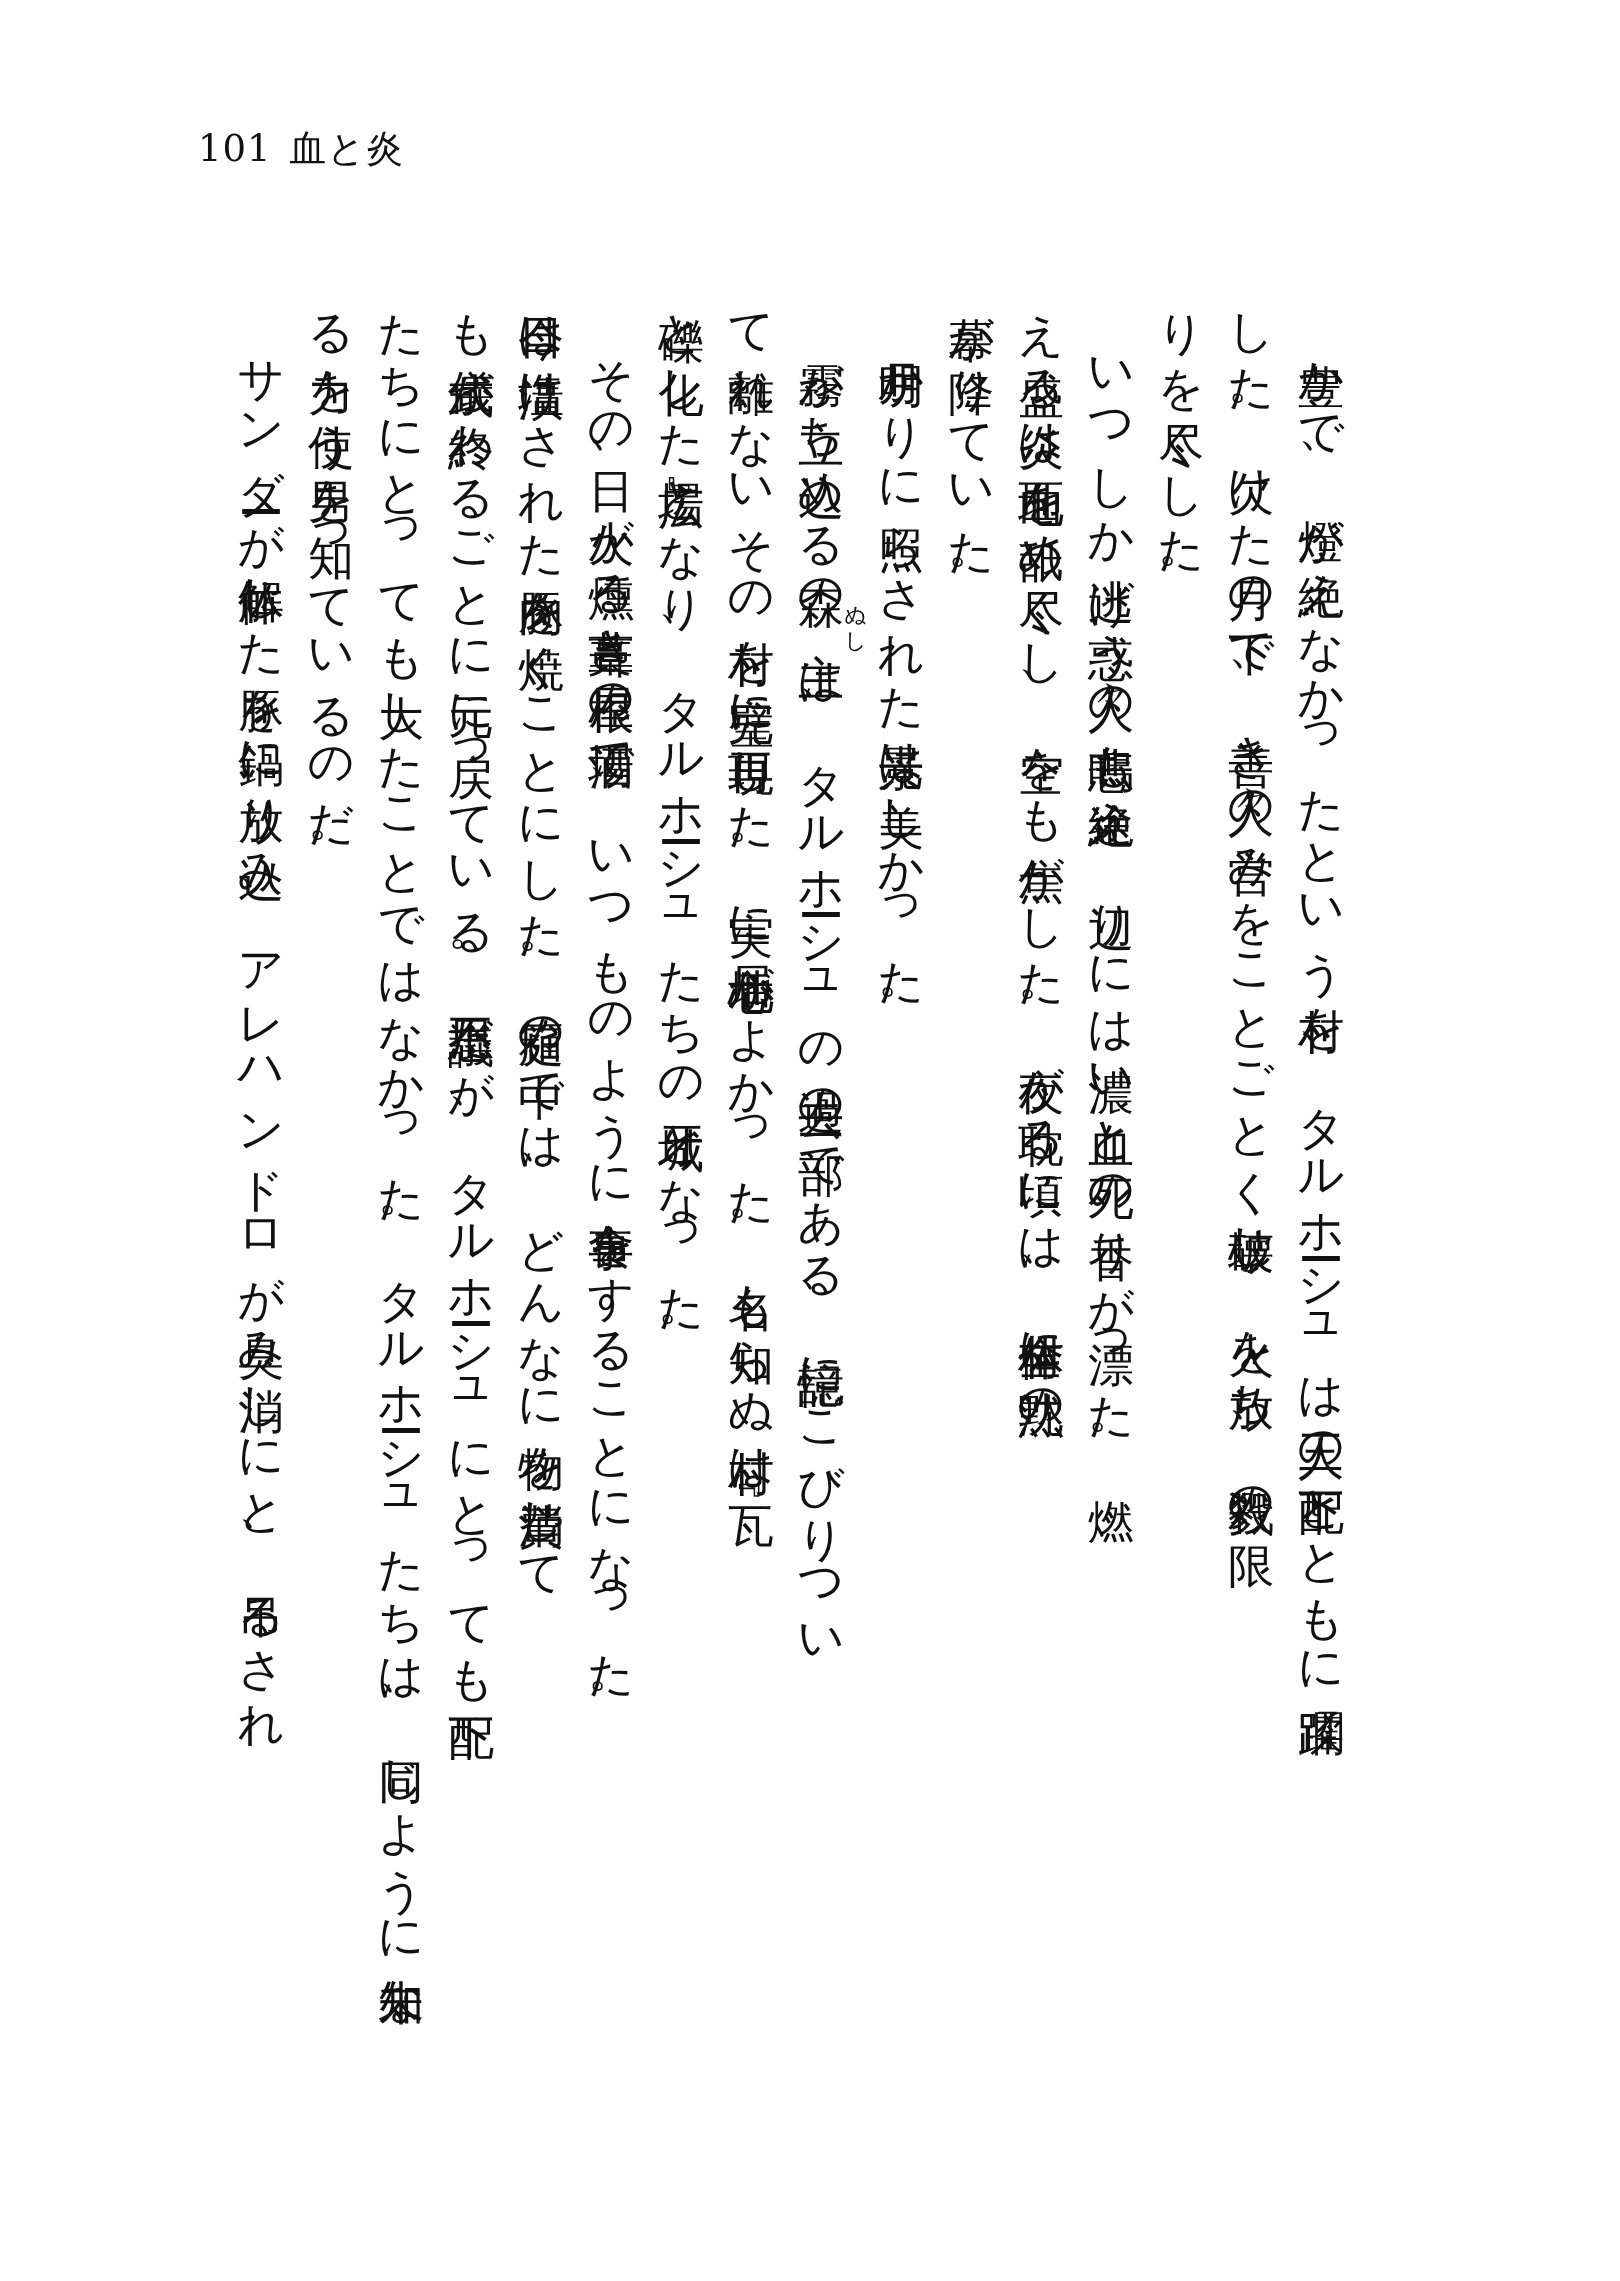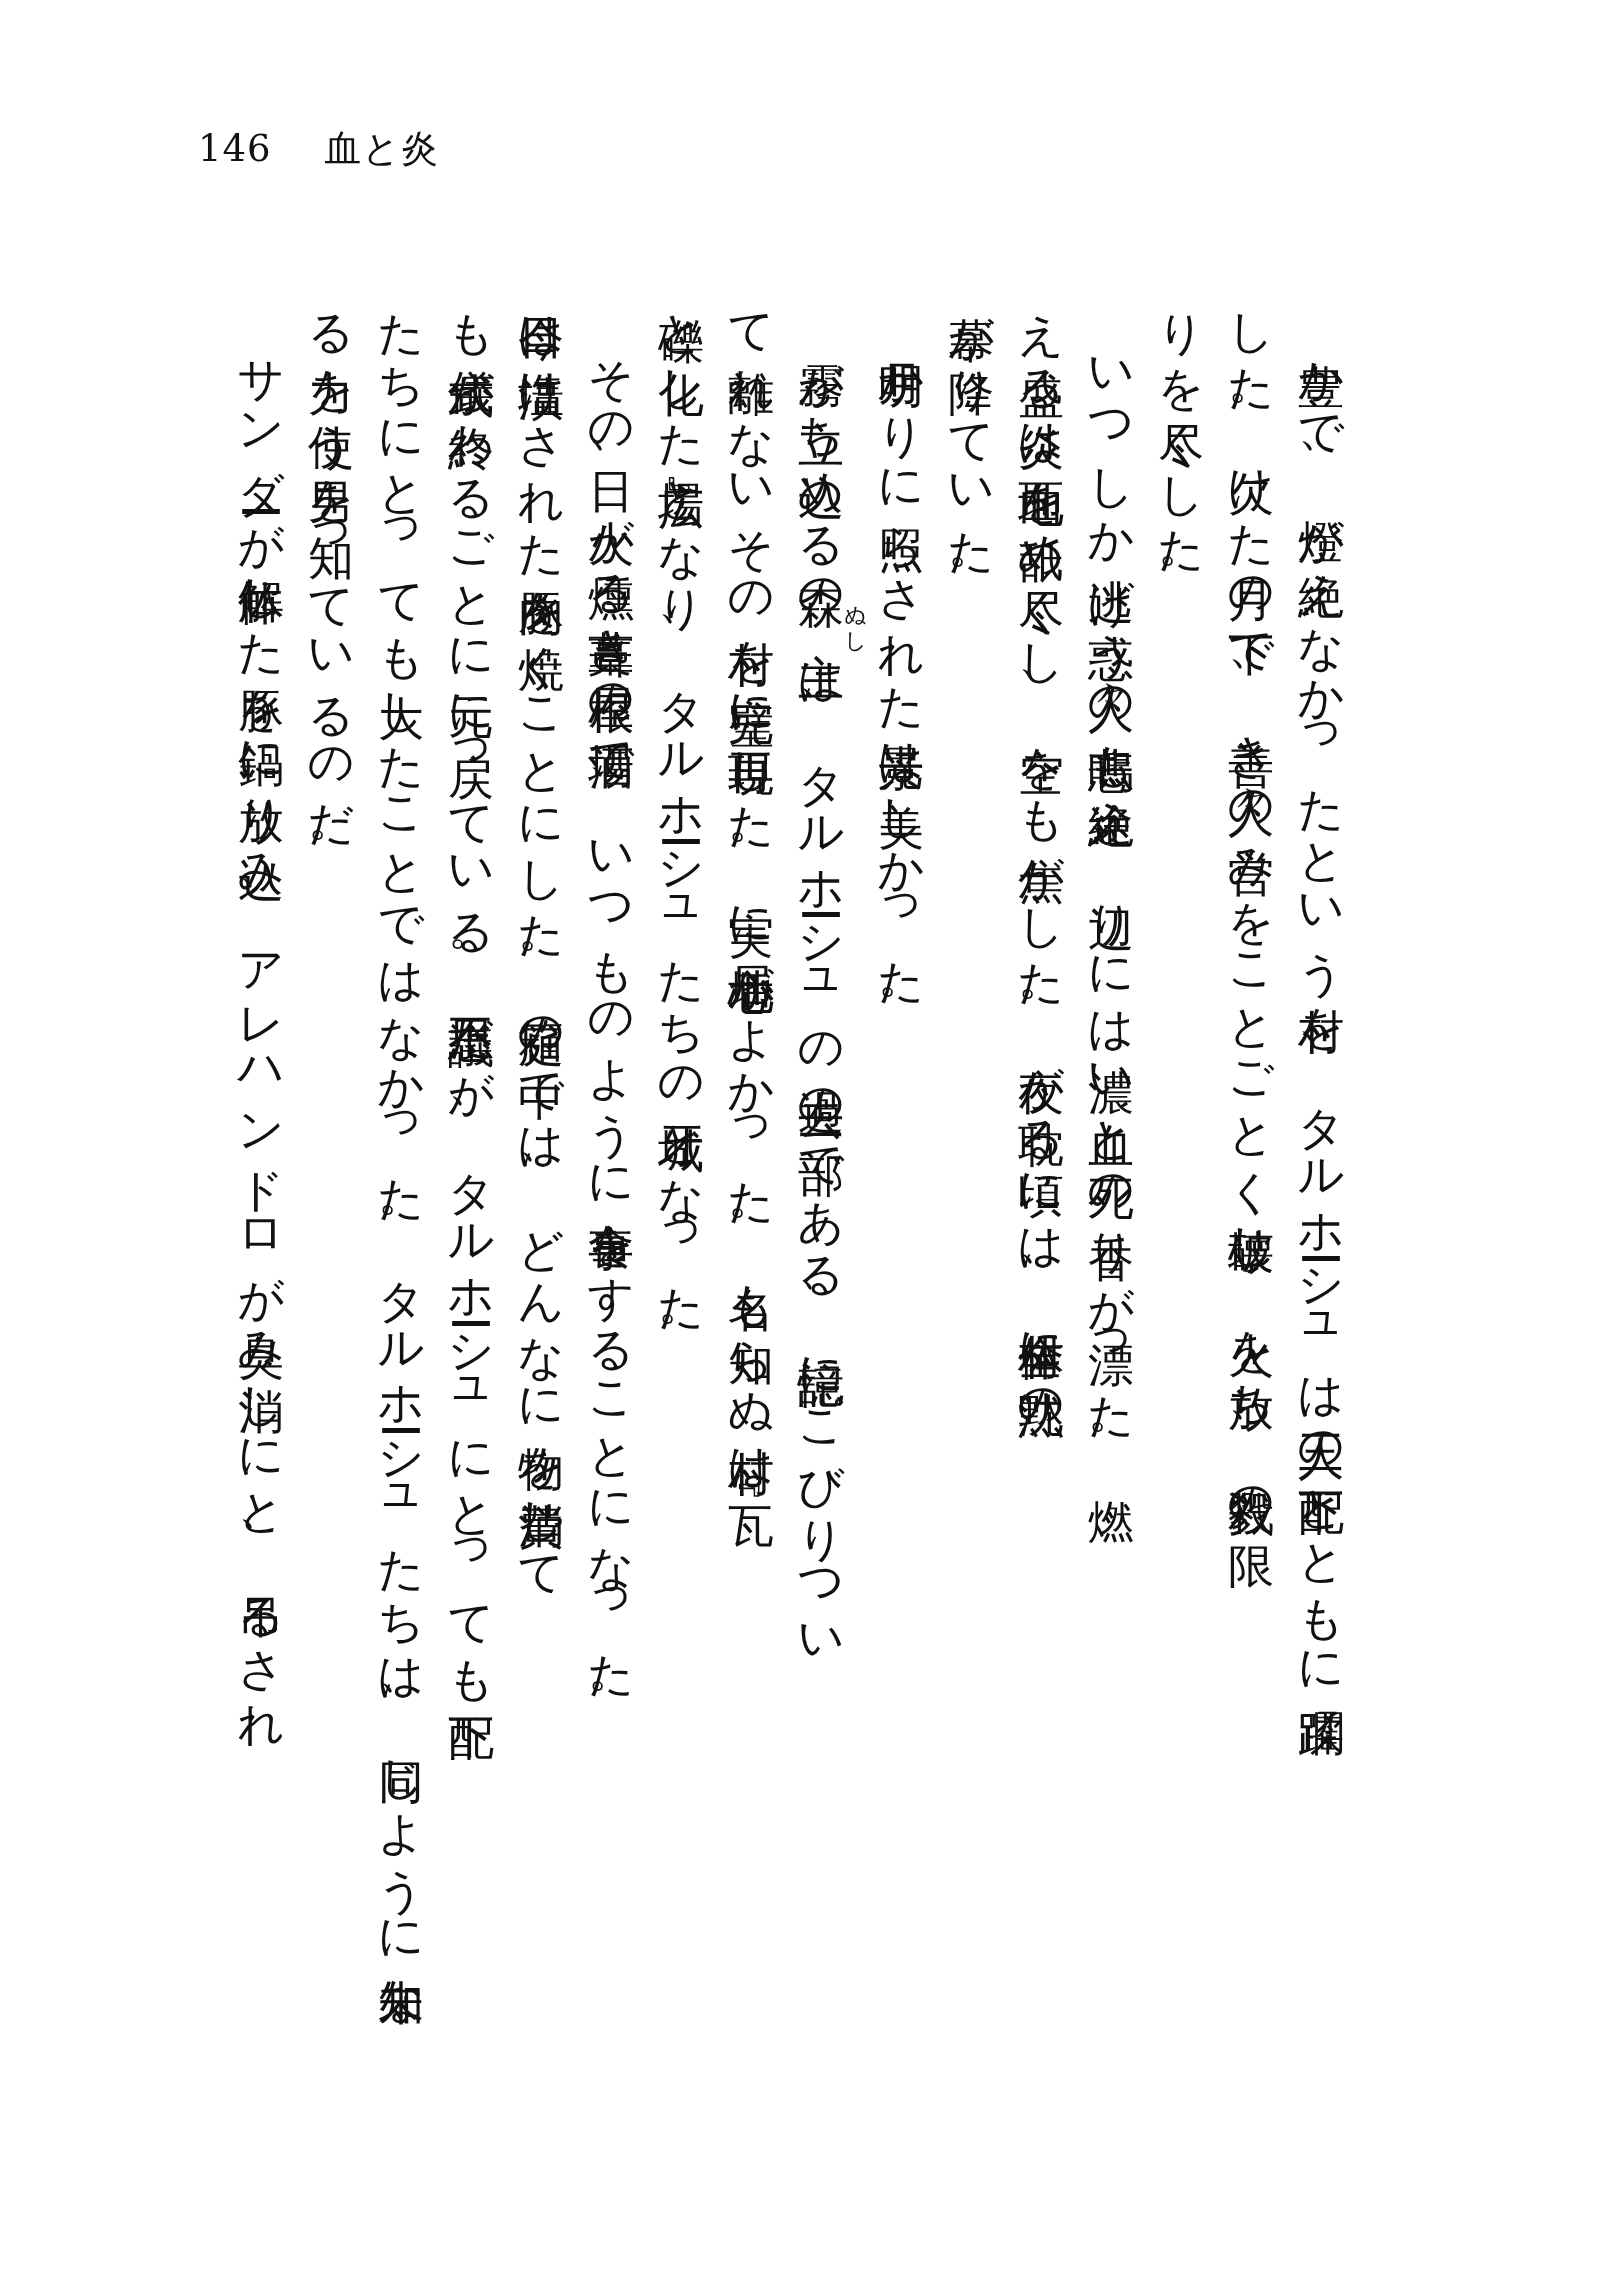--- a/index.html
+++ b/index.html
@@ -19,21 +19,21 @@
   .running-head {
     position: absolute;
     left: 198px;
     top: 130px;
     font-size: 37px;
     line-height: 1;
     white-space: nowrap;
     letter-spacing: 0.9px;
   }
   .running-head .chapter-title {
-    margin-left: 53px;
+    margin-left: 18px;
     letter-spacing: 0.9px;
   }
   .body-text {
     position: absolute;
     top: 281px;
     right: 263px;
     height: 1764px;
     writing-mode: vertical-rl;
     text-orientation: mixed;
     font-size: 46px;
@@ -55,21 +55,21 @@
     font-size: 22px;
     letter-spacing: 0;
     text-indent: 0;
   }
 </style>
 </head>
 <body>
 
 <div class="page">
   <div class="running-head">
-    <span class="page-number">146</span><span class="chapter-title">血と炎</span>
+    <span class="page-number">101</span><span class="chapter-title">血と炎</span>
   </div>
 
   <div class="body-text">
       <div class="line indent"><span>豊かで、燈が絶えなかったという村を、タルホーシュは三人の配下とともに蹂躙</span></div>
       <div class="line"><span>した。欠けた月の下で、善き人々の営みをことごとく破壊し、火を放ち、殺戮の限</span></div>
       <div class="line"><span>りを尽くした。</span></div>
       <div class="line indent"><span>いつしか逃げ惑う人々の悲鳴も途絶え、辺りには濃い血と死の香りが漂った。燃</span></div>
       <div class="line"><span>え盛る炎は地面を舐め尽くし、空をも焦がした。夜が耽る頃には、村全体に沈黙の</span></div>
       <div class="line"><span>幕が降りていた。</span></div>
       <div class="line indent"><span>月明かりに照らされた光景は美しかった。</span></div>

